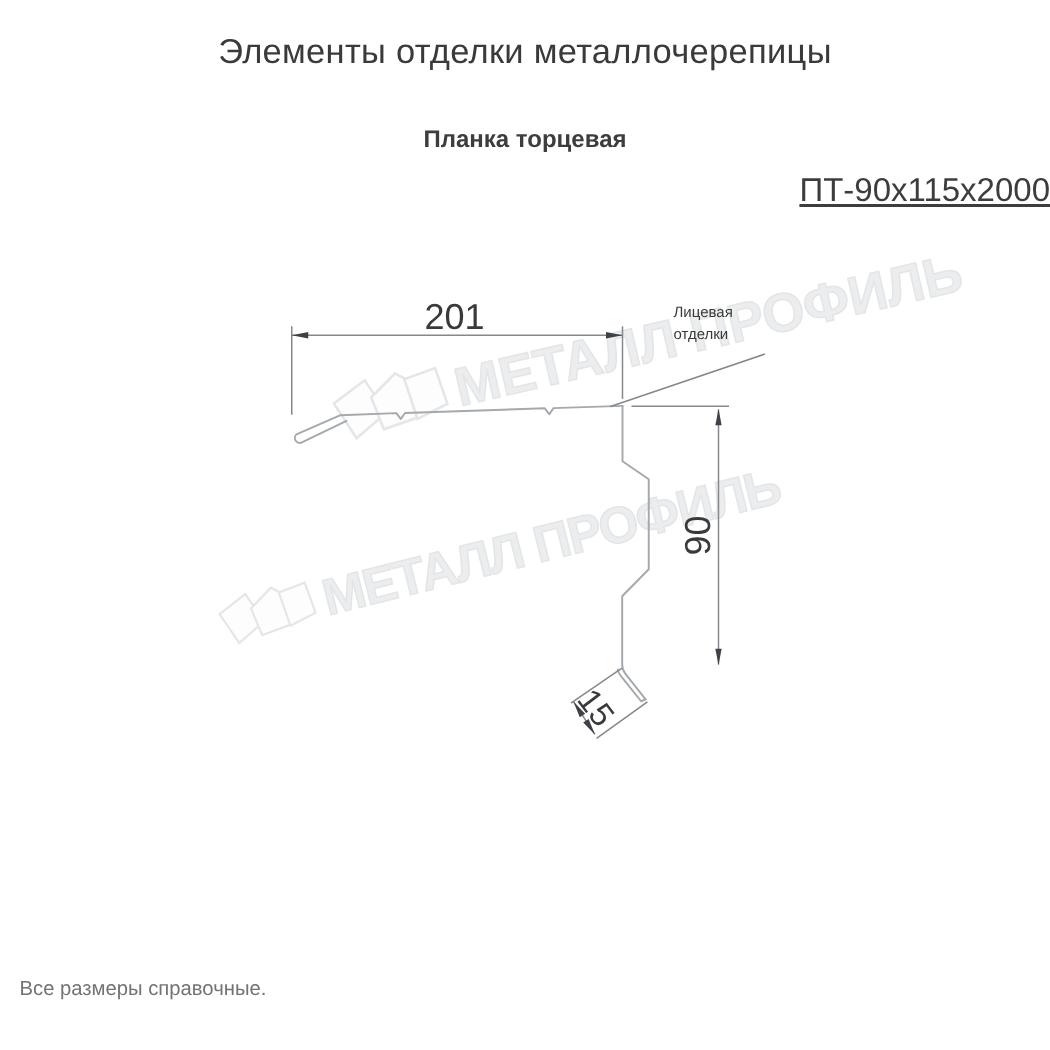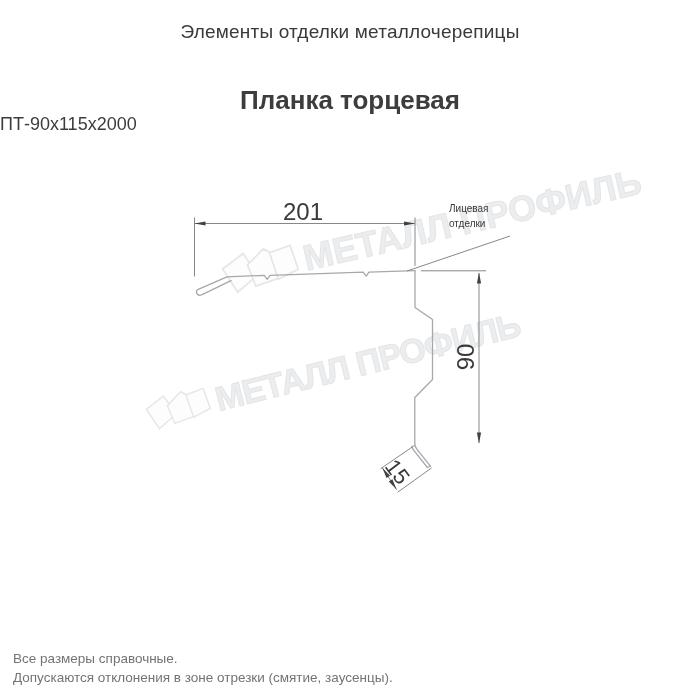--- a/index.html
+++ b/index.html
@@ -4,29 +4,29 @@
 <style>
   html,body{margin:0;padding:0;background:#fff;}
   .page{
     position:relative;width:700px;height:700px;background:#ffffff;
     font-family:"Liberation Sans","DejaVu Sans",sans-serif;
     overflow:hidden;color:#3d3d3d;
   }
   .abs{position:absolute;}
   .page-title{
     left:0;right:0;top:21px;text-align:center;
-    font-size:19px;font-weight:normal;color:#3a3a3a;letter-spacing:0.2px;
+    font-size:23px;font-weight:normal;color:#3a3a3a;letter-spacing:0.2px;
   }
   .product-title{
     left:0;right:0;top:85px;text-align:center;
-    font-size:26px;font-weight:bold;color:#3d3d3d;
+    font-size:16px;font-weight:bold;color:#3d3d3d;
   }
   .product-model{
-    left:0;right:0;top:114px;text-align:left;
-    font-size:18px;font-weight:normal;color:#3d3d3d;
+    left:0;right:0;top:114px;text-align:right;
+    font-size:22px;font-weight:normal;color:#3d3d3d;text-decoration:underline;
   }
   
   .wm{
     display:flex;align-items:center;white-space:nowrap;
     transform-origin:left center;pointer-events:none;
   }
   .wm-text{
     font-weight:bold;color:#ebedee;letter-spacing:1px;
     -webkit-text-stroke:1px #e3e5e7;
   }
@@ -115,16 +115,15 @@
   <div class="abs dim-label dim-90">90</div>
   <div class="abs dim-label dim-15">15</div>
 
   <div class="abs face-label">
     <div>Лицевая</div>
     <div>отделки</div>
   </div>
 
   <div class="abs footnotes">
     <div>Все размеры справочные.</div>
-    <div>Допускаются отклонения в зоне отрезки (смятие, заусенцы).</div>
   </div>
 
 </div>
 
 </body></html>

